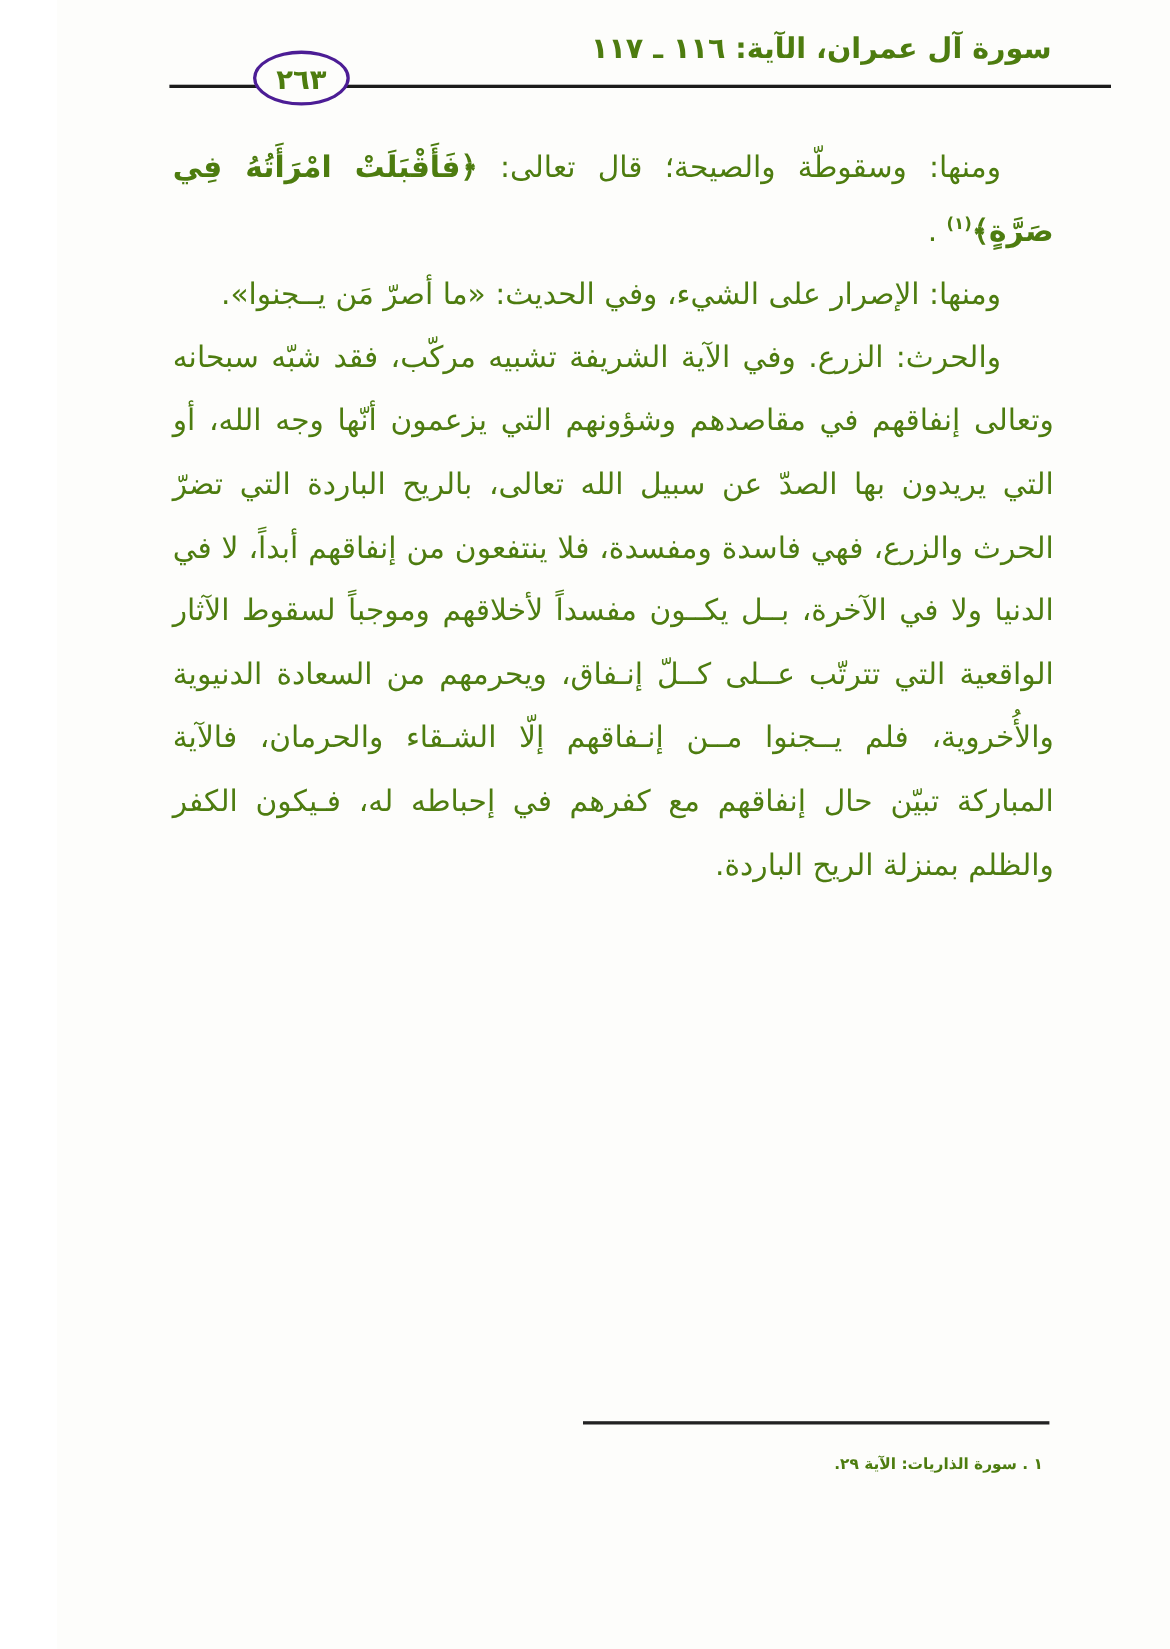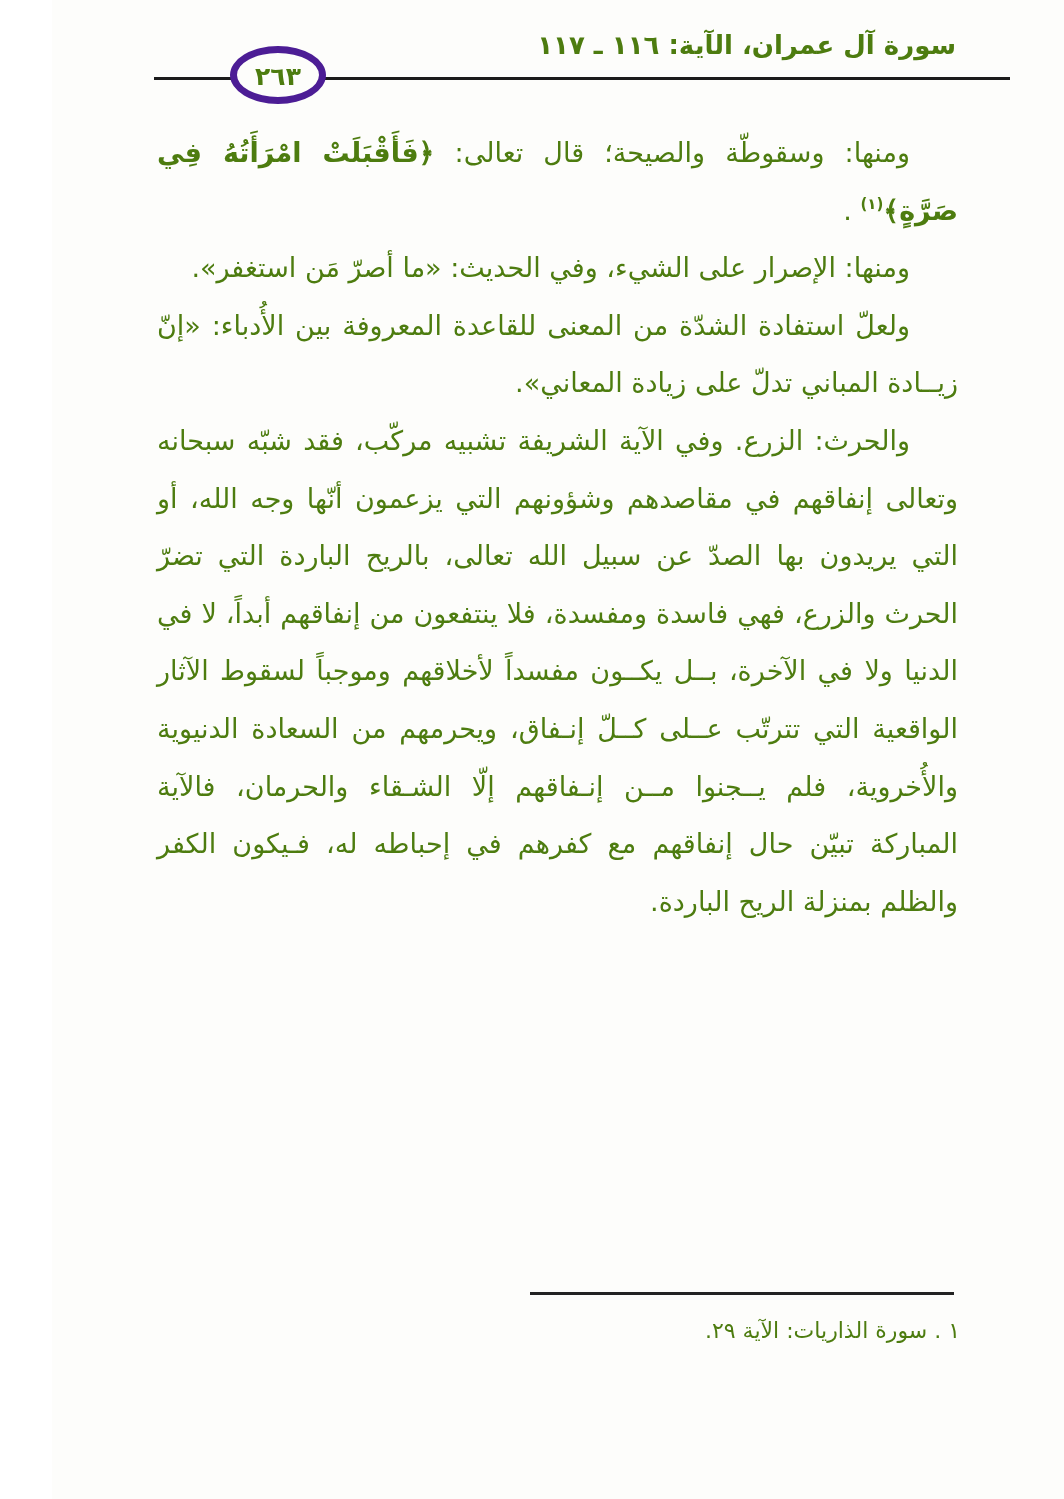--- a/index.html
+++ b/index.html
@@ -19,21 +19,21 @@
     letter-spacing:.2px;
     white-space:nowrap;
   }
   .header-rule{
     position:absolute;top:77px;left:102px;
     width:856px;height:3px;background:#1b1b1b;
   }
   .page-badge{
     position:absolute;top:46px;left:178px;
     width:82px;height:44px;
-    border:7px solid #4c1d95;border-radius:50%;
+    border:3px solid #4c1d95;border-radius:50%;
     background:#fdfdfb;
     display:flex;align-items:center;justify-content:center;
     z-index:2;
   }
   .page-badge span{
     font-size:25px;font-weight:bold;line-height:1;
     padding-top:2px;
   }
   
   .body-text{
@@ -49,46 +49,46 @@
     position:relative;top:-11px;
     line-height:0;
   }
   .cont{text-align-last:justify;}
   
   .fn-rule{
     position:absolute;top:1292px;right:110px;
     width:424px;height:2.5px;background:#222;
   }
   .footnote{
-    position:absolute;right:104px;
-    font-size:22px;line-height:30px;
+    position:absolute;right:116px;
+    font-size:14px;line-height:30px;
     white-space:nowrap;
+    font-weight:bold;
   }
   .fn-1{top:1316px;}
   .fn-2{top:1366px;}
 </style>
 </head>
 <body>
 
 <div class="page">
 
   <div class="header-title">سورة آل عمران، الآية: ١١٦ ـ ١١٧</div>
   <div class="header-rule"></div>
   <div class="page-badge">
     <span>٢٦٣</span>
   </div>
 
   <div class="body-text">
 
     <p class="para"><span class="lead">ومنها:</span><span> وسقوطّة والصيحة؛ قال تعالى: </span><span class="quran">﴿فَأَقْبَلَتْ امْرَأَتُهُ فِي صَرَّةٍ﴾</span><span class="fnref">(١)</span><span> .</span></p>
 
 
-    <p class="para"><span class="lead">ومنها</span><span>: الإصرار على الشيء، وفي الحديث: «ما أصرّ مَن استغفر».</span></p>
+    <p class="para"><span class="lead">ومنها</span><span>: الإصرار على الشيء، وفي الحديث: «ما أصرّ مَن يــجنوا».</span></p>
 
-    <p class="para"><span>ولعلّ استفادة الشدّة من المعنى للقاعدة المعروفة بين الأُدباء: «إنّ زيــادة المباني تدلّ على زيادة المعاني».</span></p>
 
     <p class="para"><span class="lead">والحرث</span><span>: الزرع. وفي الآية الشريفة تشبيه مركّب، فقد شبّه سبحانه وتعالى إنفاقهم في مقاصدهم وشؤونهم التي يزعمون أنّها وجه الله، أو التي يريدون بها الصدّ عن سبيل الله تعالى، بالريح الباردة التي تضرّ الحرث والزرع، فهي فاسدة ومفسدة، فلا ينتفعون من إنفاقهم أبداً، لا في الدنيا ولا في الآخرة، بــل يكــون مفسداً لأخلاقهم وموجباً لسقوط الآثار الواقعية التي تترتّب عــلى كــلّ إنـفاق، ويحرمهم من السعادة الدنيوية والأُخروية، فلم يــجنوا مــن إنـفاقهم إلّا الشـقاء والحرمان، فالآية المباركة تبيّن حال إنفاقهم مع كفرهم في إحباطه له، فـيكون الكفر والظلم بمنزلة الريح الباردة.</span></p>
 
 
 
   </div>
 
   <div class="fn-rule"></div>
   <div class="footnote fn-1">١ . سورة الذاريات: الآية ٢٩.</div>
 

